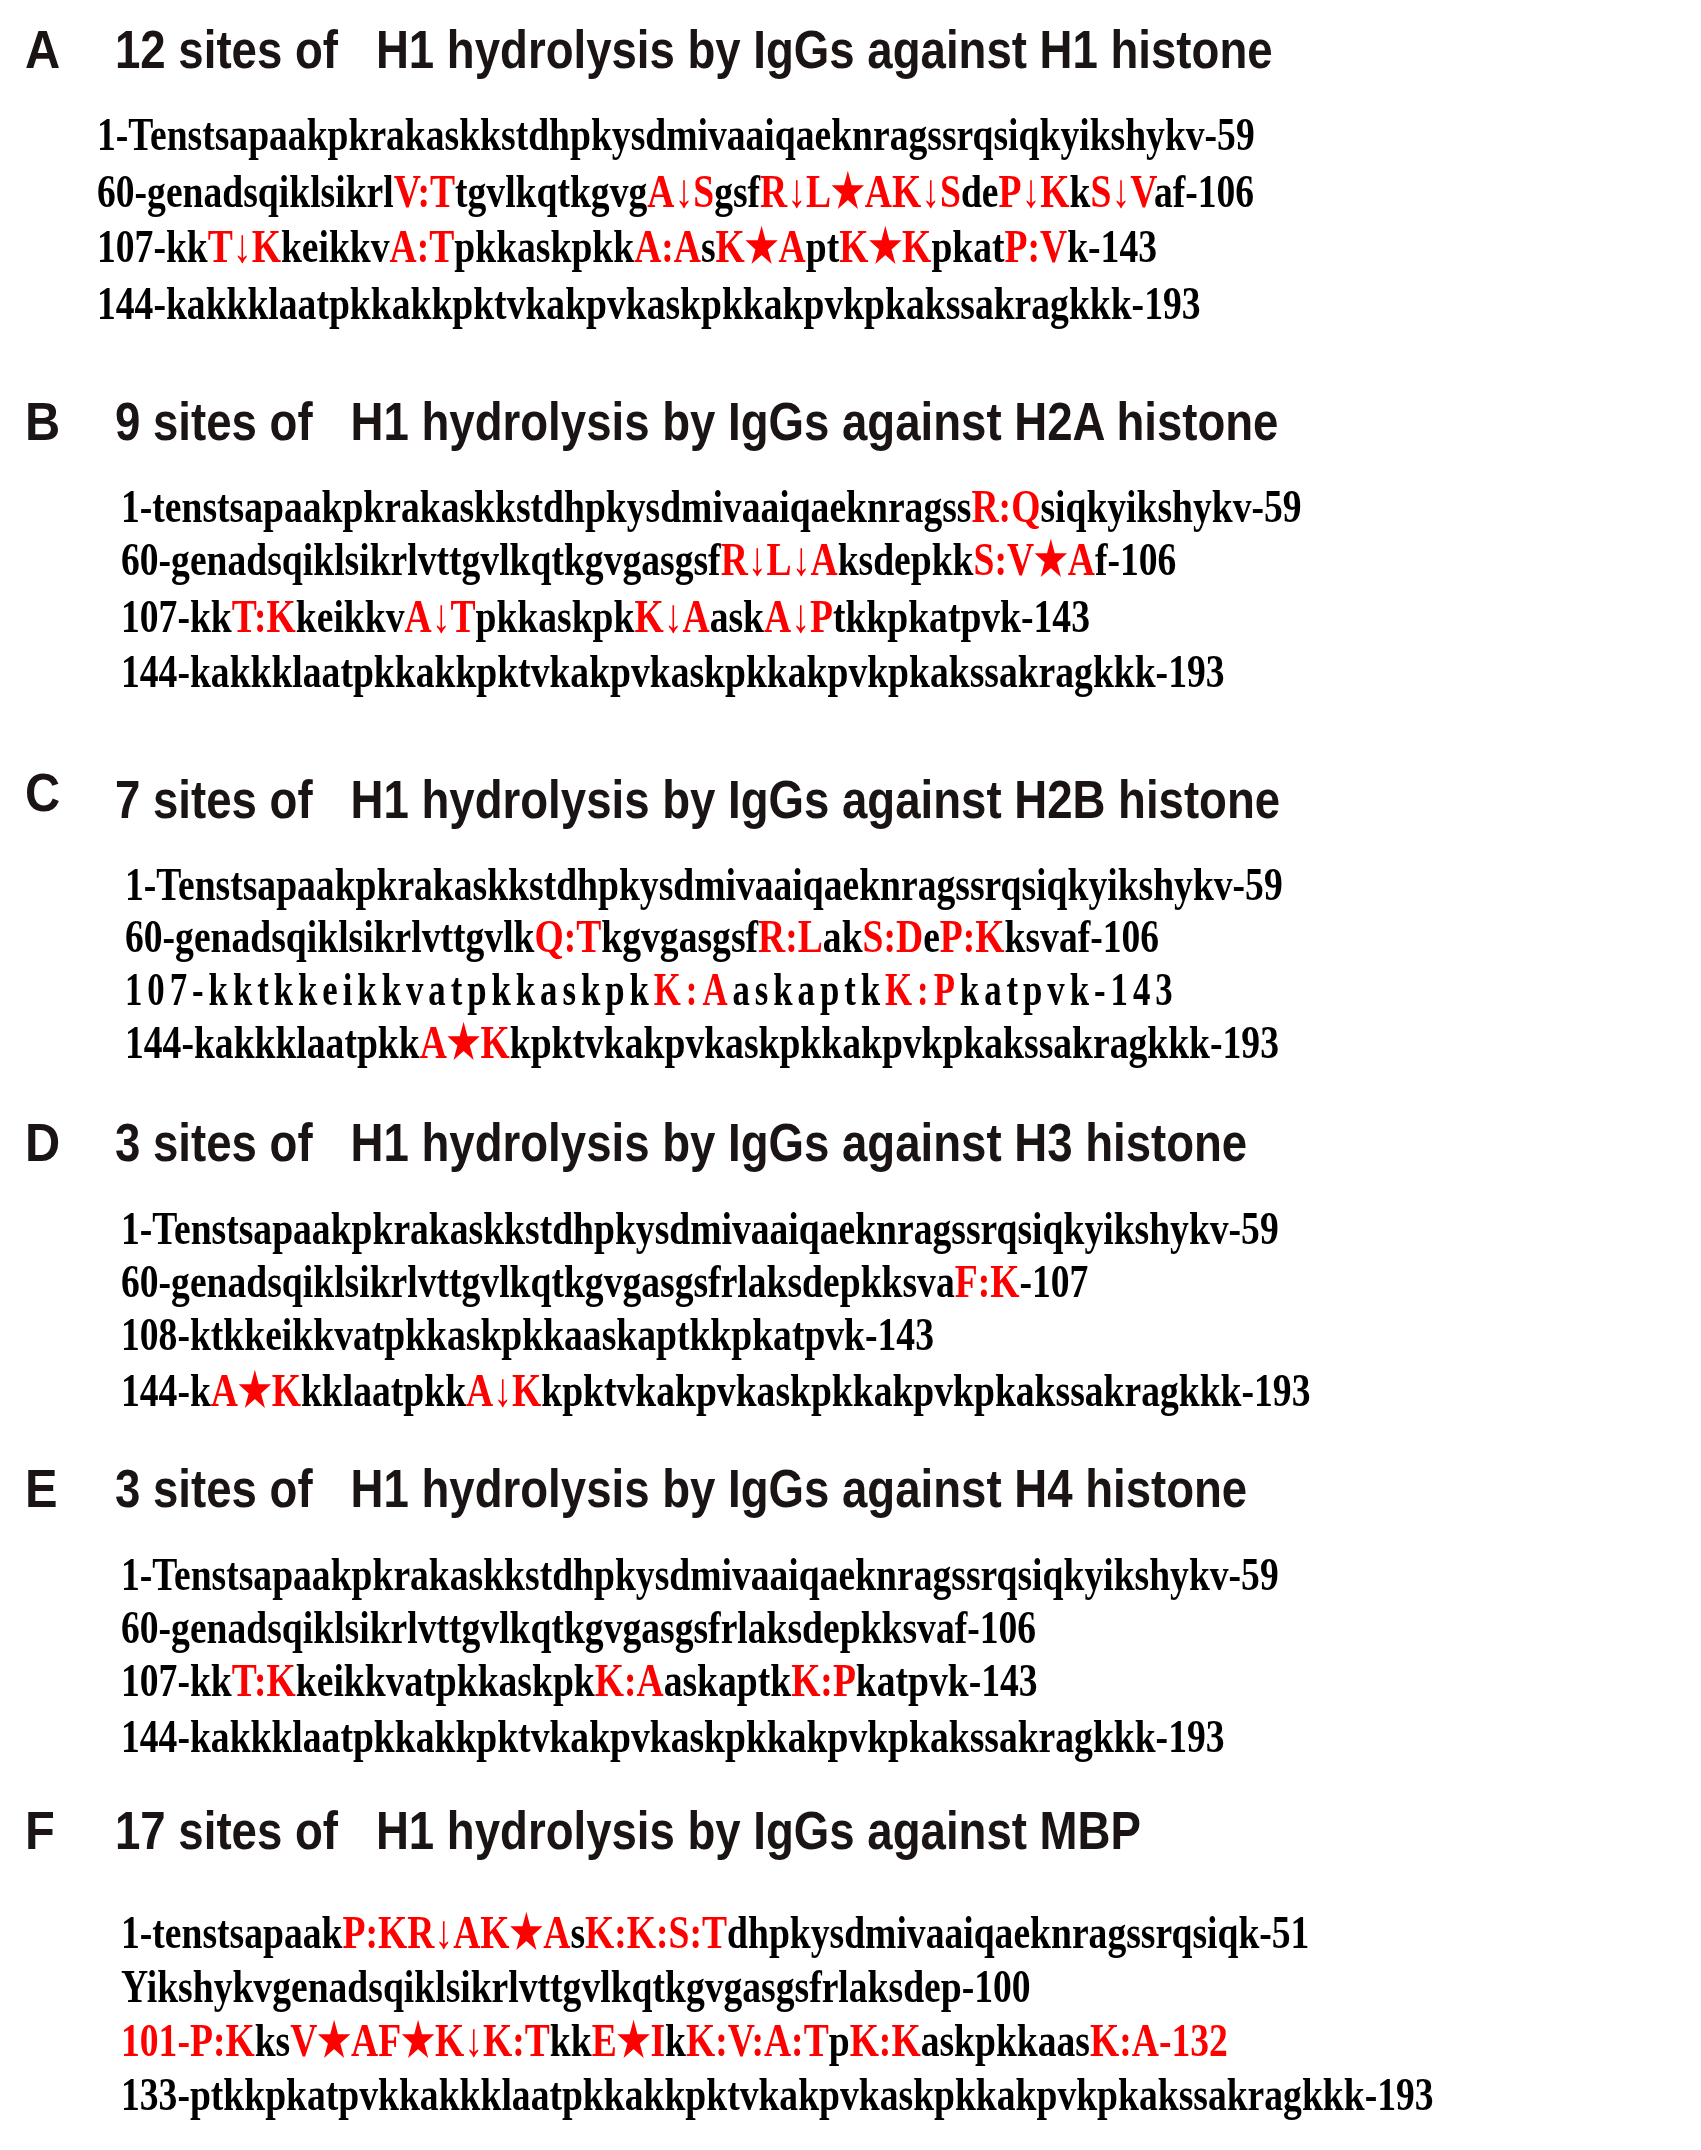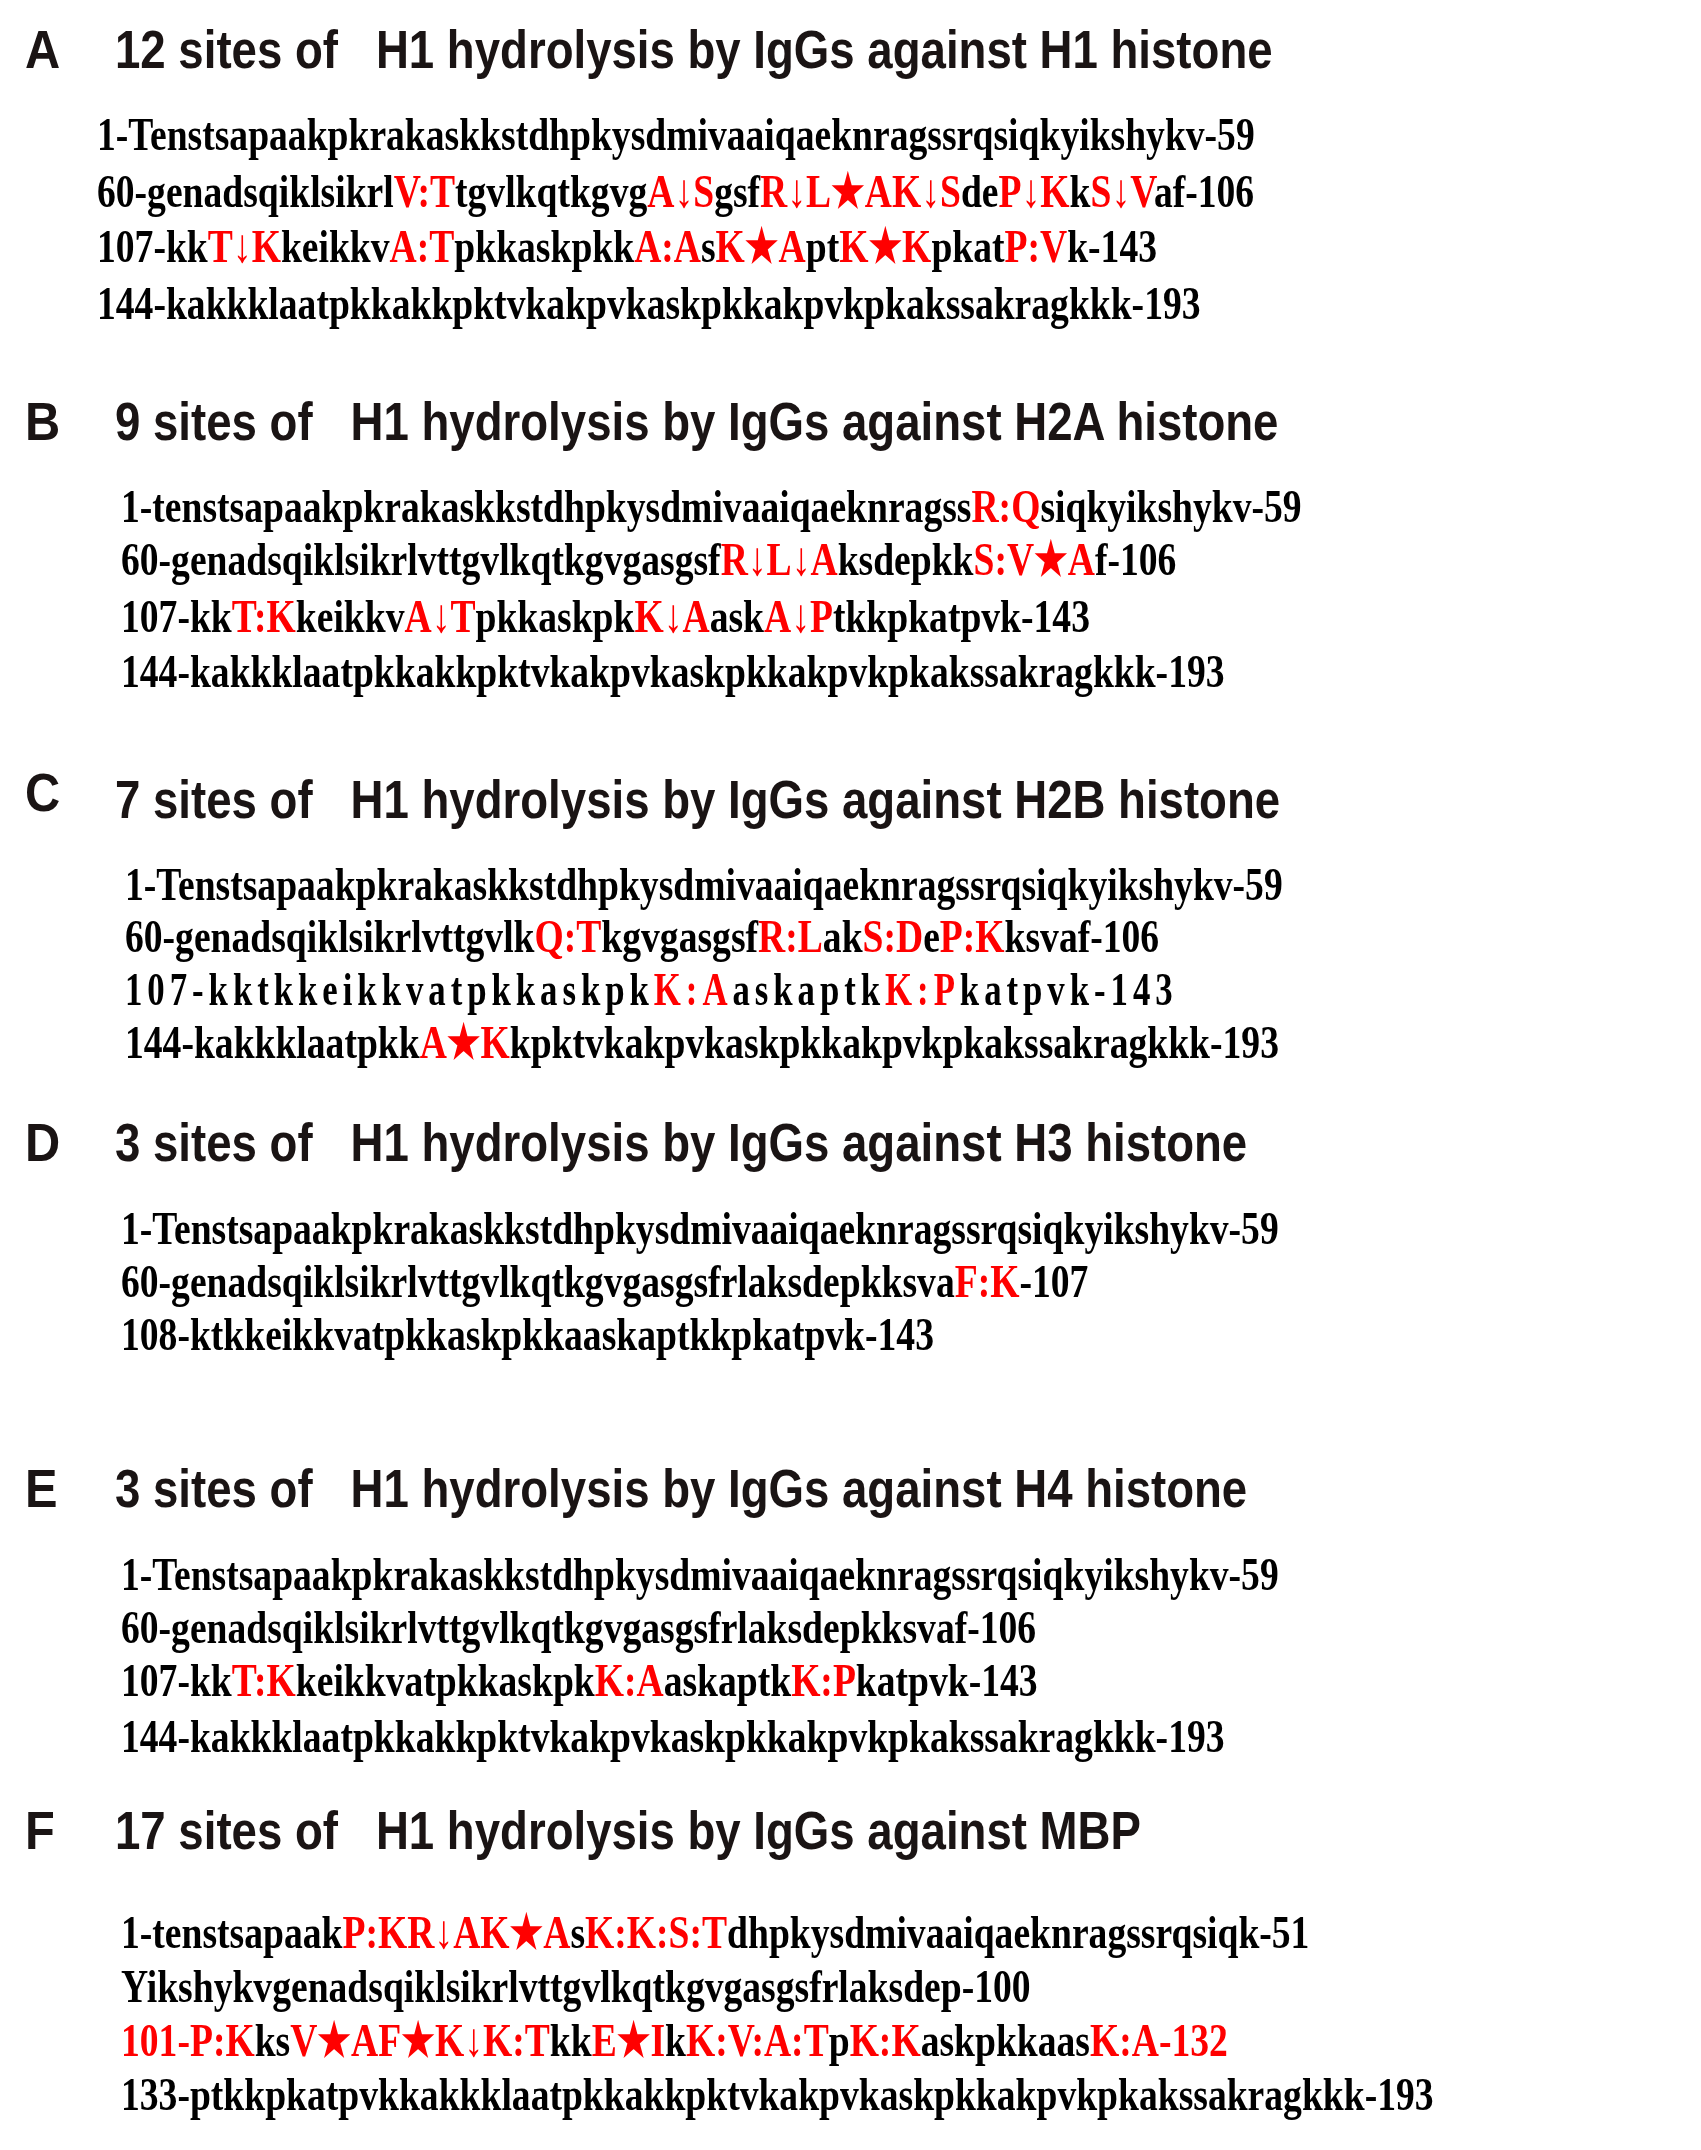--- a/index.html
+++ b/index.html
@@ -61,20 +61,23 @@
   <div class="seq-line spaced" style="left:125px;top:220px;"><span class="seg-black">107-kktkkeikkvatpkkaskpk</span><span class="seg-red">K:A</span><span class="seg-black">askaptk</span><span class="seg-red">K:P</span><span class="seg-black">katpvk-143</span></div>
   <div class="seq-line" style="left:125px;top:273px;"><span class="seg-black">144-kakkklaatpkk</span><span class="seg-red">A★K</span><span class="seg-black">kpktvkakpvkaskpkkakpvkpkakssakragkkk-193</span></div>
 </div>
 
 <div class="panel" style="top:1087px;height:332px;">
   <div class="panel-label" style="top:29px;">D</div>
   <div class="panel-title" style="top:29px;">3 sites of   H1 hydrolysis by IgGs against H3 histone</div>
   <div class="seq-line" style="left:121px;top:118px;"><span class="seg-black">1-Tenstsapaakpkrakaskkstdhpkysdmivaaiqaeknragssrqsiqkyikshykv-59</span></div>
   <div class="seq-line" style="left:121px;top:171px;"><span class="seg-black">60-genadsqiklsikrlvttgvlkqtkgvgasgsfrlaksdepkksva</span><span class="seg-red">F:K</span><span class="seg-black">-107</span></div>
   <div class="seq-line" style="left:121px;top:224px;"><span class="seg-black">108-ktkkeikkvatpkkaskpkkaaskaptkkpkatpvk-143</span></div>
+  <div class="clip" style="top:270px;height:64px;">
+    <div class="seq-line" style="left:121px;top:10px;"><span class="seg-black">144-k</span><span class="seg-red">A★K</span><span class="seg-black">kklaatpkk</span><span class="seg-red">A↓K</span><span class="seg-black">kpktvkakpvkaskpkkakpvkpkakssakragkkk-193</span></div>
+  </div>
 </div>
 
 <div class="panel" style="top:1433px;height:332px;">
   <div class="panel-label" style="top:29px;">E</div>
   <div class="panel-title" style="top:29px;">3 sites of   H1 hydrolysis by IgGs against H4 histone</div>
   <div class="seq-line" style="left:121px;top:118px;"><span class="seg-black">1-Tenstsapaakpkrakaskkstdhpkysdmivaaiqaeknragssrqsiqkyikshykv-59</span></div>
   <div class="seq-line" style="left:121px;top:171px;"><span class="seg-black">60-genadsqiklsikrlvttgvlkqtkgvgasgsfrlaksdepkksvaf-106</span></div>
   <div class="seq-line" style="left:121px;top:224px;"><span class="seg-black">107-kk</span><span class="seg-red">T:K</span><span class="seg-black">keikkvatpkkaskpk</span><span class="seg-red">K:A</span><span class="seg-black">askaptk</span><span class="seg-red">K:P</span><span class="seg-black">katpvk-143</span></div>
   <div class="clip" style="top:270px;height:61px;">
     <div class="seq-line" style="left:121px;top:10px;"><span class="seg-black">144-kakkklaatpkkakkpktvkakpvkaskpkkakpvkpkakssakragkkk-193</span></div>

